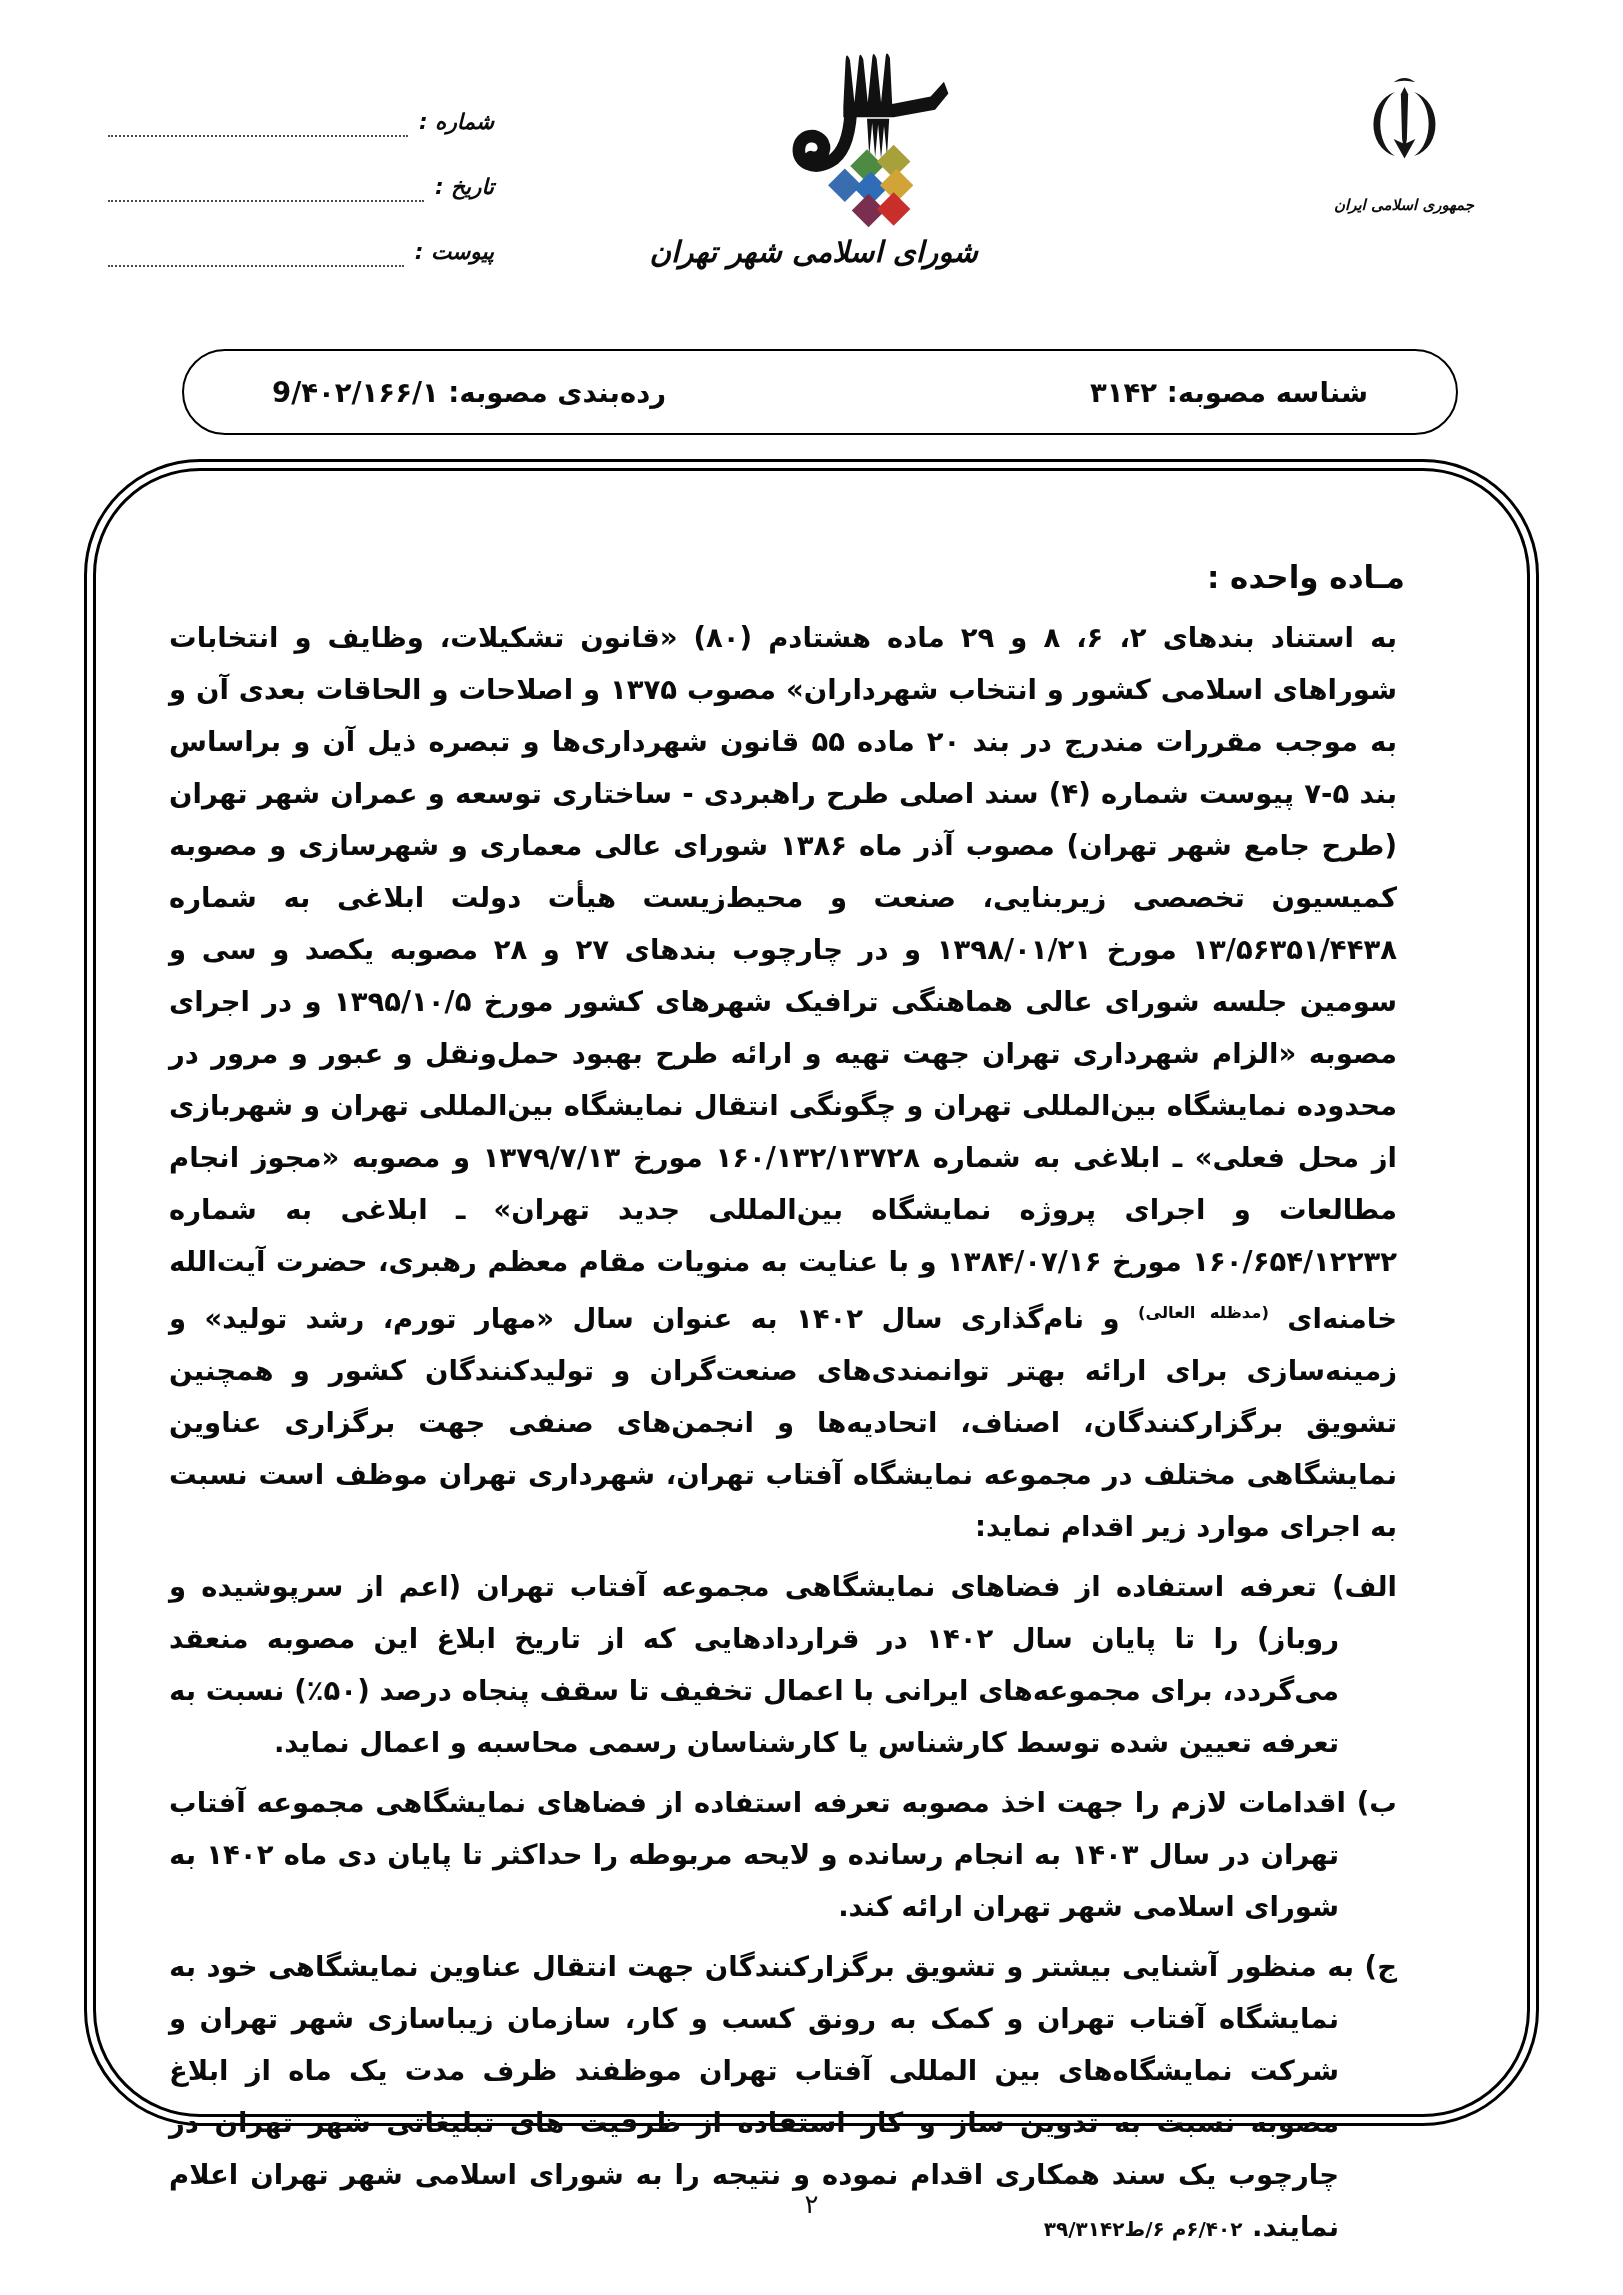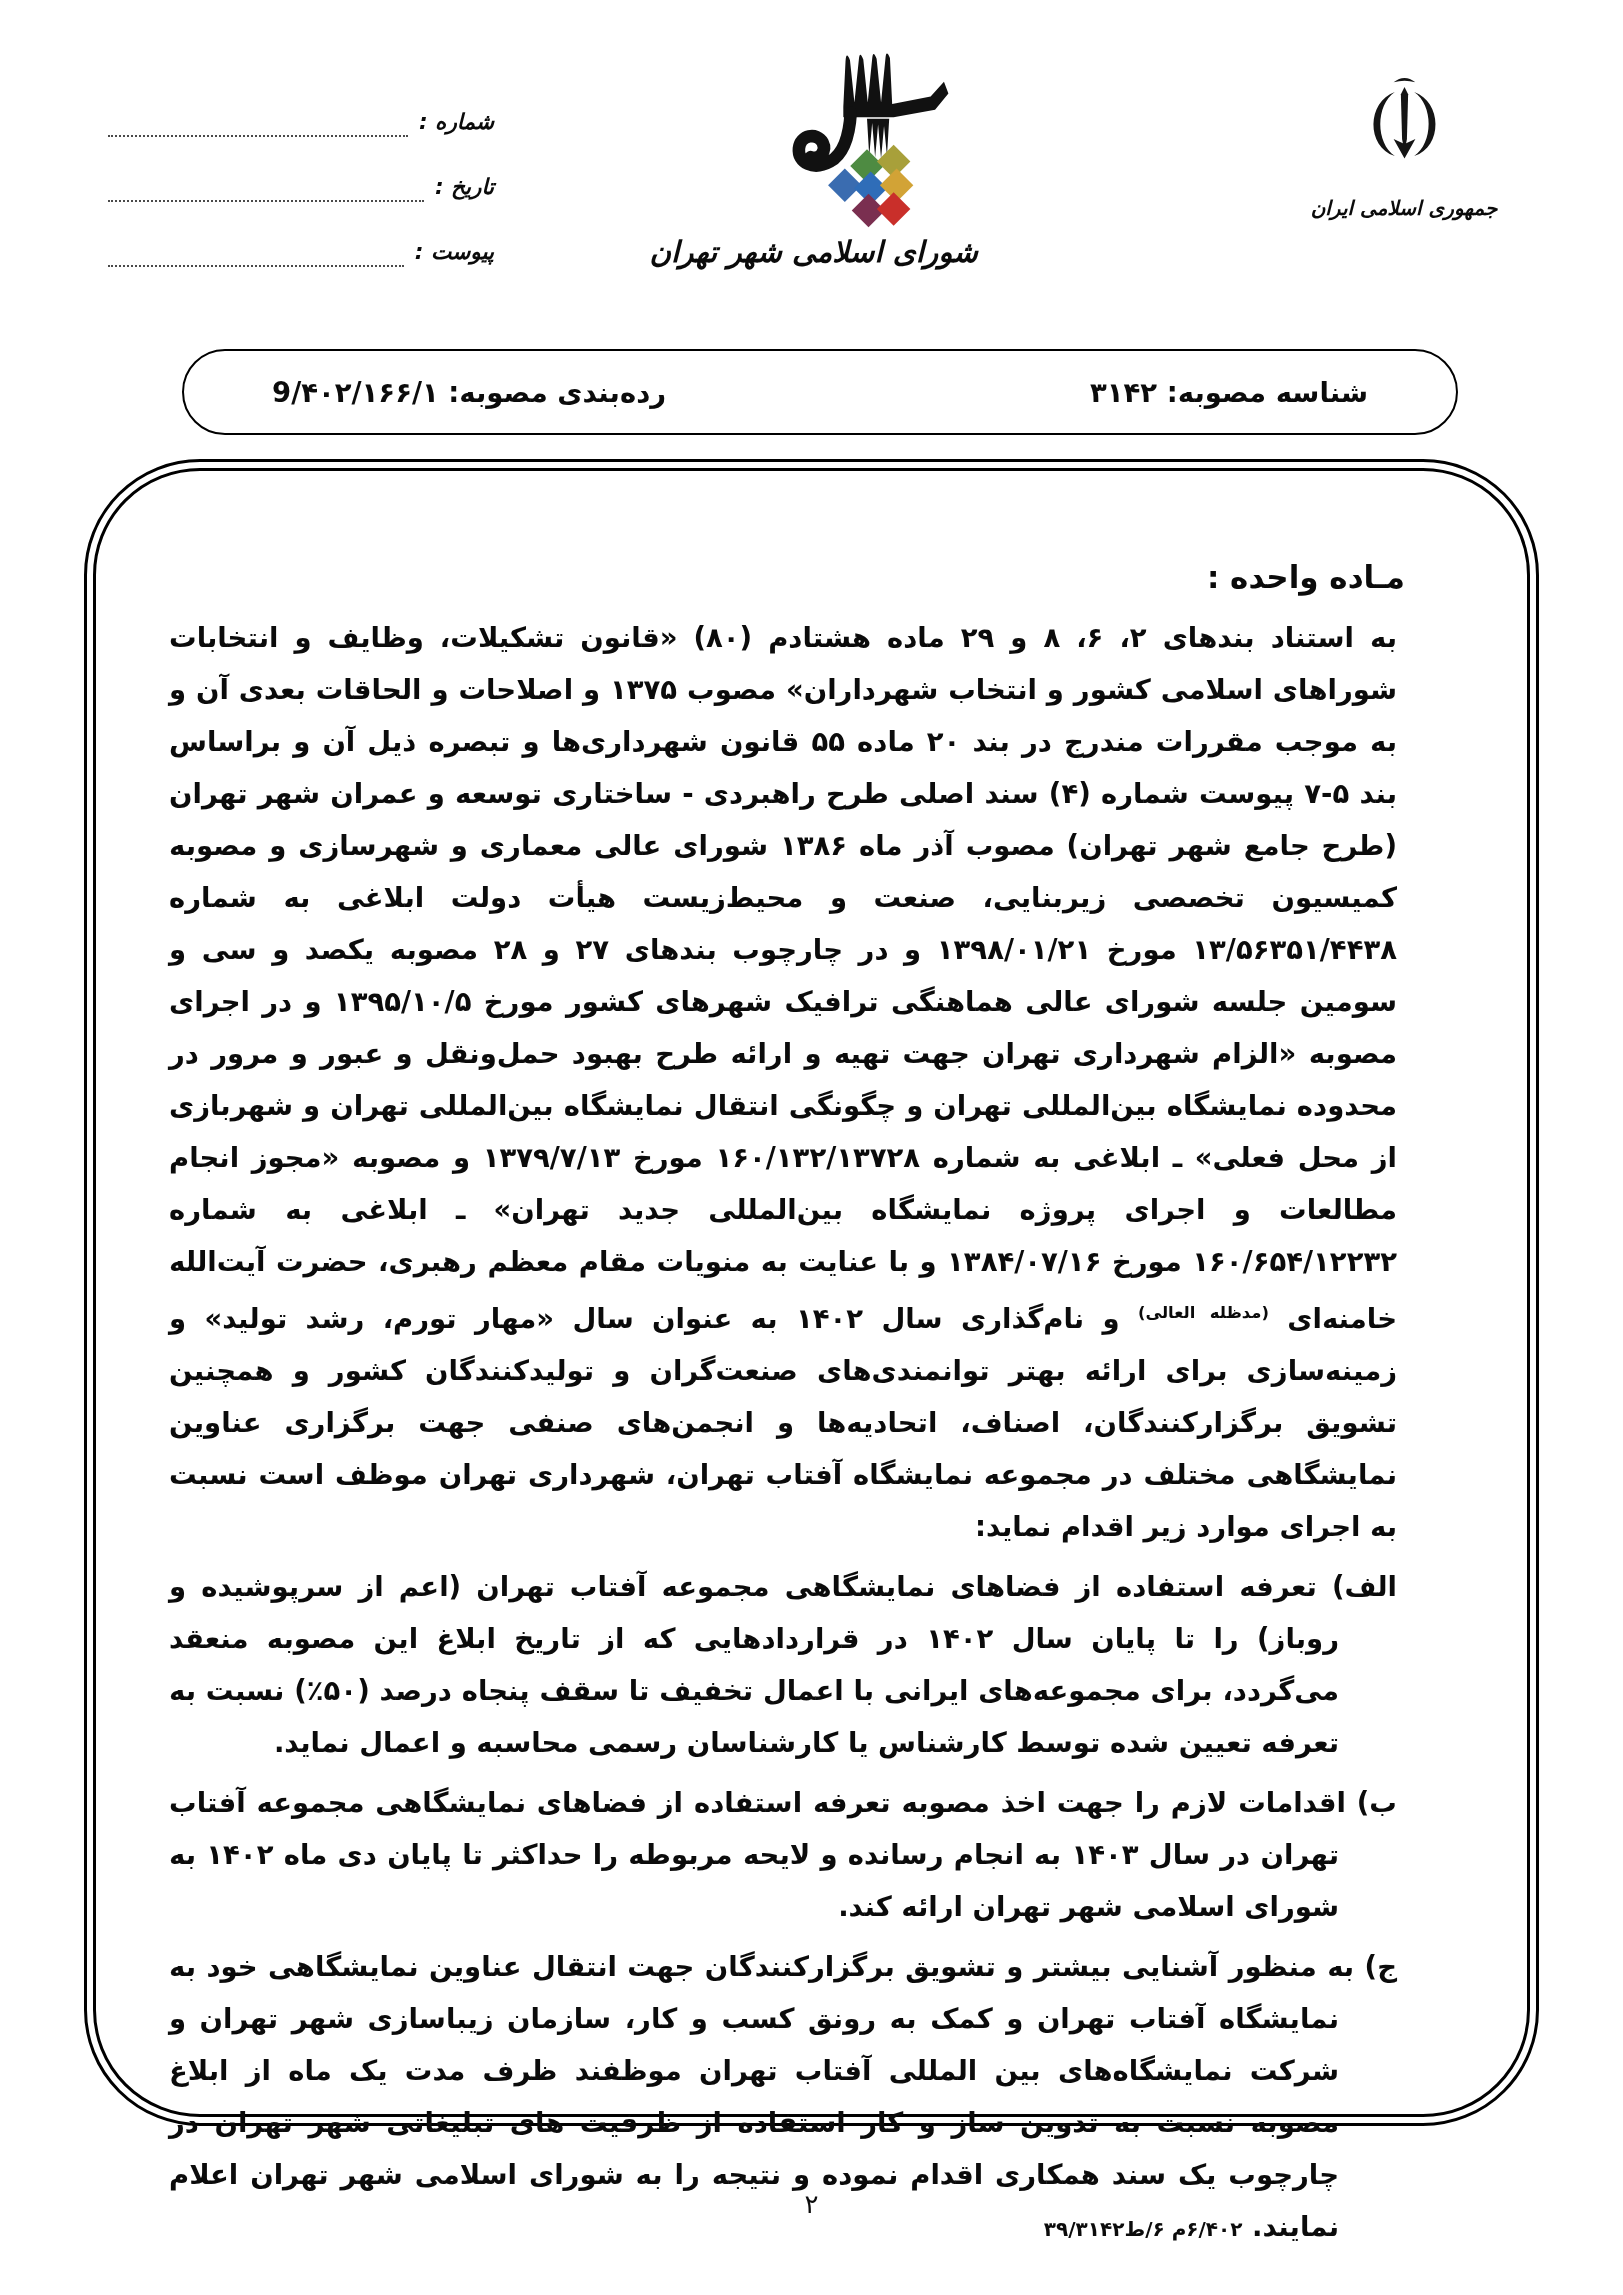--- a/index.html
+++ b/index.html
@@ -11,21 +11,21 @@
   
   .fields{position:absolute;left:108px;top:72px;width:386px;}
   .field-row{display:flex;align-items:flex-end;height:65px;}
   .field-label{font-size:21.6px;font-weight:bold;font-style:italic;white-space:nowrap;padding-left:10.5px;padding-bottom:2.6px;}
   .field-line{flex:1;border-bottom:2.6px dotted #4a4a4a;height:11.8px;}
   .logo-block{position:absolute;left:651px;top:34px;width:327px;}
   .logo-mark{width:222px;height:196px;display:inline-block;}
   .logo-caption{font-size:29.4px;font-weight:bold;font-style:italic;margin-top:2.6px;white-space:nowrap;}
   .emblem-block{position:absolute;left:1286px;top:60px;width:236px;text-align:center;}
   .emblem{width:121px;height:134px;display:inline-block;}
-  .emblem-caption{font-size:20px;font-weight:bold;font-style:italic;margin-top:0;white-space:nowrap;}
+  .emblem-caption{font-size:15px;font-weight:bold;font-style:italic;margin-top:0;white-space:nowrap;}
   
   .class-bar{
     position:absolute;left:182px;top:349px;width:1276px;height:86px;
     border:2.6px solid #000;border-radius:46px;box-sizing:border-box;
     display:flex;align-items:center;justify-content:space-between;
     padding:0 88px;font-size:27.5px;font-weight:bold;
   }
   
   .frame-outer{
     position:absolute;left:84px;top:459px;width:1455px;height:1667px;

